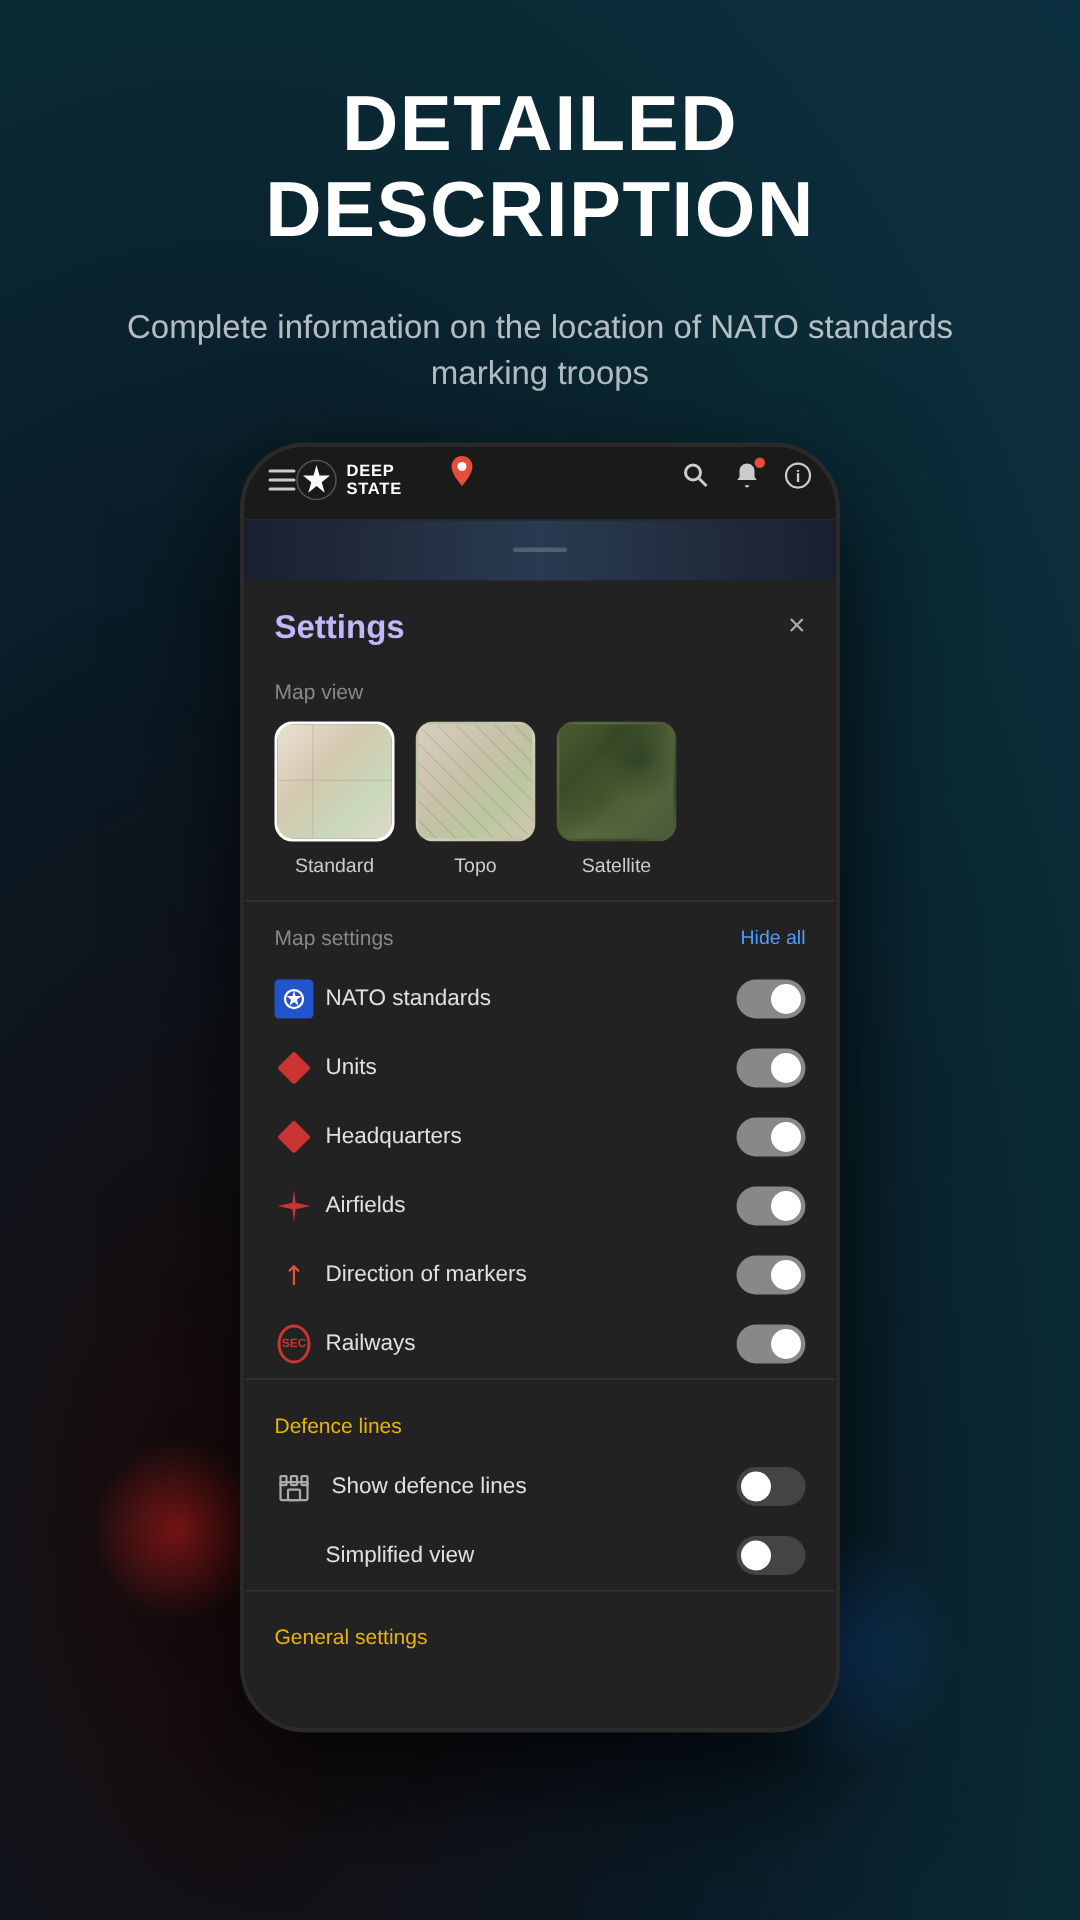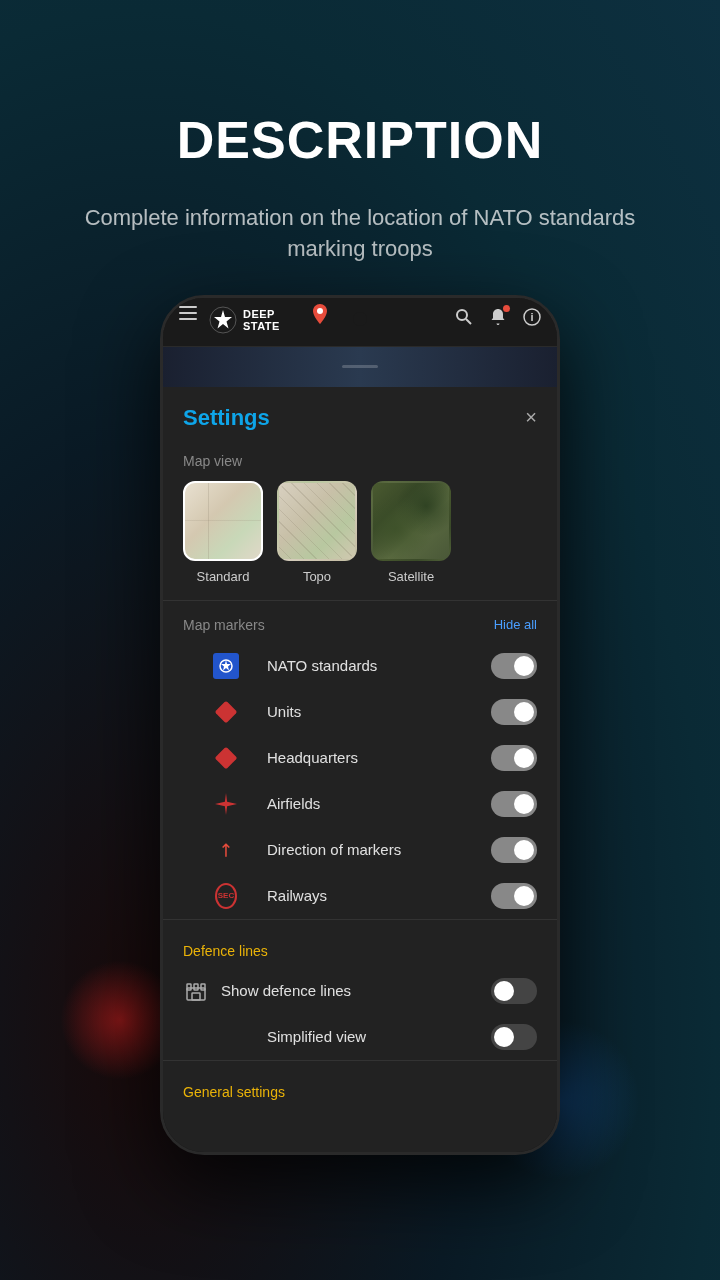--- a/index.html
+++ b/index.html
@@ -122,22 +122,21 @@
     .app-bar {
       background: #1a1a1a;
       padding: 6px 16px 10px;
       display: flex;
       align-items: center;
       justify-content: space-between;
       border-bottom: 1px solid #2a2a2a;
     }
     .app-bar-left {
       display: flex;
-      align-items: flex-start;
-      gap: 12px;
+      align-items: center;
     }
     .app-logo {
       display: flex;
       align-items: center;
       gap: 6px;
     }
     .app-name {
       font-size: 11px;
       font-weight: 700;
       color: #fff;
@@ -191,21 +190,21 @@
     }
     .settings-header {
       display: flex;
       justify-content: space-between;
       align-items: center;
       padding: 18px 20px 14px;
     }
     .settings-title {
       font-size: 22px;
       font-weight: 600;
-      color: #0ea5e9;
+      color: #c4b5fd;
     }
     .close-btn {
       font-size: 20px;
       color: #aaa;
       cursor: pointer;
     }
 
     
     .section-label {
       font-size: 14px;
@@ -302,22 +301,21 @@
     
     .toggle-row {
       display: flex;
       align-items: center;
       justify-content: space-between;
       padding: 10px 20px;
     }
     .toggle-left {
       display: flex;
       align-items: center;
-      gap: 28px;
-      margin-left: 30px;
+      gap: 8px;
     }
     .toggle-label {
       font-size: 15px;
       color: #e0e0e0;
     }
 
     
     .marker-icon {
       width: 26px;
       height: 26px;
@@ -453,21 +451,21 @@
 <body>
 
 <div class="bg"></div>
 <div class="bg-glow-red"></div>
 <div class="bg-glow-blue"></div>
 
 <div class="page">
 
   <div class="header-section">
     <div class="main-title">
-      <br>
+      <span>DETAILED</span><br>
       <span>DESCRIPTION</span>
     </div>
     <div class="subtitle">Complete information on the location of NATO standards marking troops</div>
   </div>
 
   <div class="phone-frame">
     <div class="phone-camera"></div>
     <div class="phone-screen">
 
 
@@ -542,21 +540,21 @@
           </div>
           <div class="map-thumb">
             <div class="map-thumb-img map-thumb-satellite"></div>
             <span class="map-thumb-label">Satellite</span>
           </div>
         </div>
 
         <div class="divider"></div>
 
         <div class="markers-header">
-          <span class="markers-label">Map markers</span>
+          <span class="markers-label">Map settings</span>
           <span class="hide-all-btn">Hide all</span>
         </div>
 
         <div class="toggle-row">
           <div class="toggle-left">
             <div class="marker-icon">
               <div class="nato-icon">
                 <svg width="16" height="16" viewBox="0 0 16 16">
                   <circle cx="8" cy="8" r="6" fill="none" stroke="white" stroke-width="1.5"></circle>
                   <polygon points="8,2 9,6 13,6 10,8.5 11,12.5 8,10 5,12.5 6,8.5 3,6 7,6" fill="white"></polygon>

